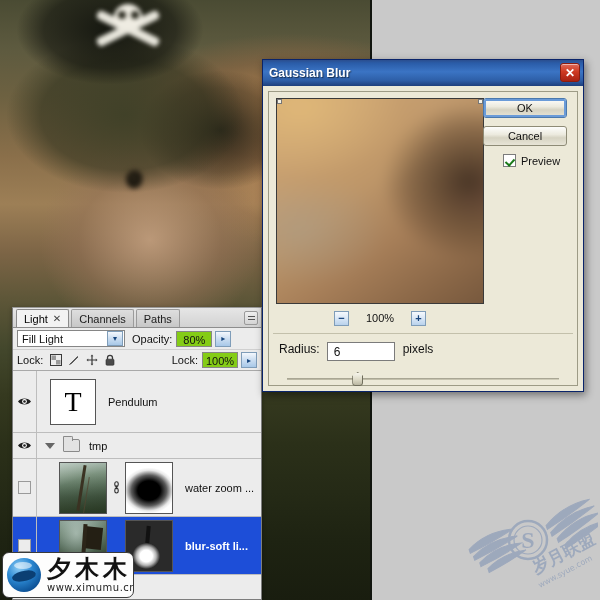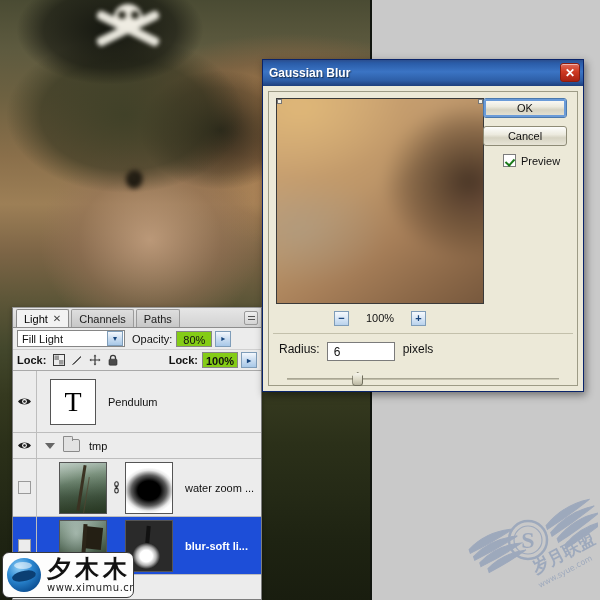--- a/index.html
+++ b/index.html
@@ -134,21 +134,21 @@
     width: 7px; height: 1px; background: #555;
     box-shadow: 0 3px 0 #555;
   }
 
   .blend-row, .lock-row {
     height: 22px; display: flex; align-items: center;
     padding: 0 4px;
     background: #ececec;
   }
   .blend-row { border-bottom: 1px solid #d0d0d0; }
-  .lock-row { border-bottom: 1px solid #a9a9a9; height: 21px; font-weight: bold; }
+  .lock-row { border-bottom: 1px solid #a9a9a9; height: 21px; }
 
   .combo {
     width: 108px; height: 17px;
     background: #fff;
     border: 1px solid #868686;
     display: flex; align-items: center;
     font-size: 11px; color: #111;
     padding-left: 4px;
     position: relative;
   }

